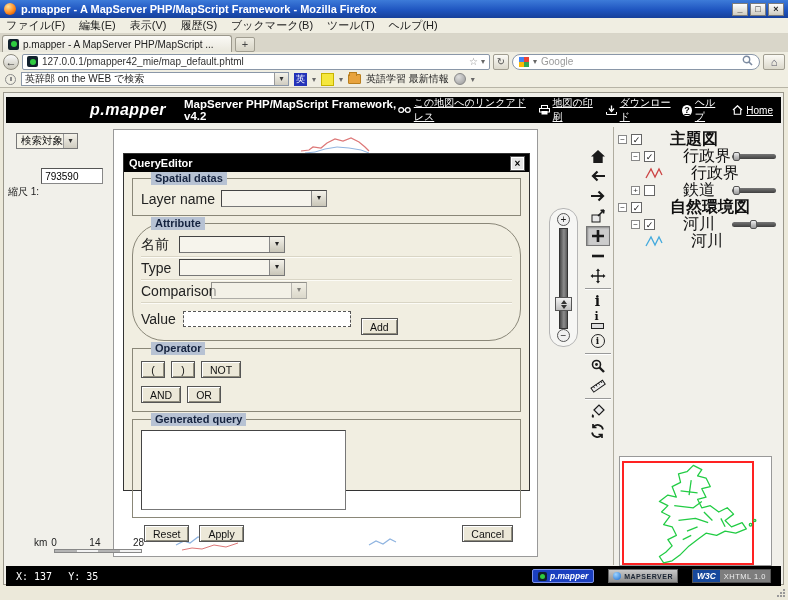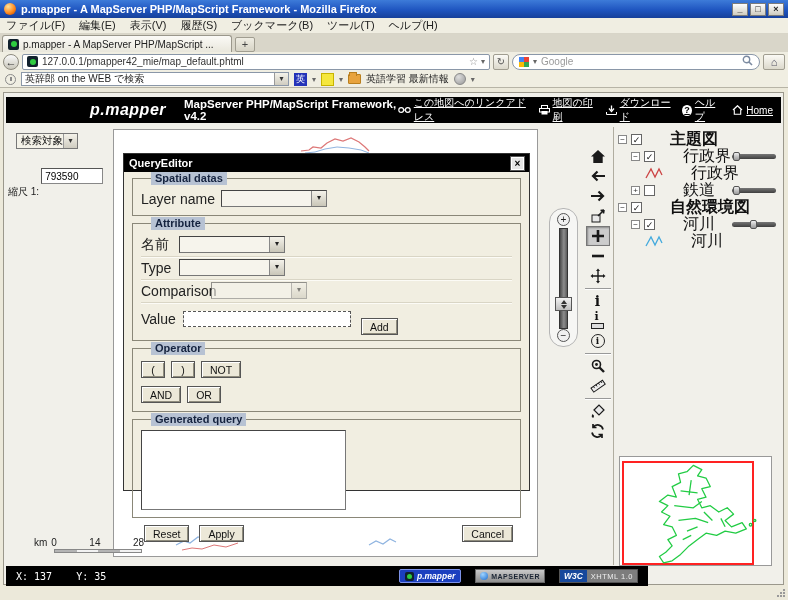--- a/index.html
+++ b/index.html
@@ -160,22 +160,22 @@
 
   
   .scalebar { position:absolute; left:30px; top:444px; width:110px; }
   .sb-labels { display:flex; font-size:10px; color:#222; }
   .sb-unit { margin-right:4px; }
   .sb-ticks { flex:1; display:flex; justify-content:space-between; }
   .sb-bar { margin-left:20px; margin-top:1px; width:88px; height:4px; border:1px solid #888; display:flex; }
   .sb-bar i { flex:1; } .sb-bar i:nth-child(odd){background:#b4b4b4;} .sb-bar i:nth-child(even){background:#f2f2f2;}
 
   
-  .app-status { position:absolute; left:2px; top:473px; width:642px; height:20px; background:#000; color:#fff;
-    display:flex; align-items:center; padding:0 10px; gap:24px; font-family:"DejaVu Sans Mono","Liberation Mono",monospace; font-size:10px; }
+  .app-status { position:absolute; left:2px; top:473px; width:775px; height:20px; background:#000; color:#fff;
+    display:flex; align-items:center; padding:0 10px; gap:16px; font-family:"DejaVu Sans Mono","Liberation Mono",monospace; font-size:10px; }
   .badges { margin-left:auto; display:flex; align-items:center; gap:14px; }
   .badge-pm { display:flex; align-items:center; gap:3px; background:#1b3fbf; border:1px solid #7d92e8; border-radius:2px; padding:1px 5px; height:14px; }
   .badge-pm .dot { width:9px; height:9px; background:#10202c; border-radius:2px; position:relative; }
   .badge-pm .dot::after { content:""; position:absolute; left:2px; top:2px; width:5px; height:5px; border-radius:50%; background:#2ecc40; }
   .badge-pm span { font-style:italic; font-weight:bold; font-size:8.5px; color:#fff; font-family:"Liberation Sans",sans-serif; }
   .badge-ms { display:flex; align-items:center; gap:3px; background:linear-gradient(180deg,#c9c9c9,#8f8f8f); border:1px solid #666; padding:1px 4px; height:14px; }
   .badge-ms .sphere { width:8px; height:8px; border-radius:50%; background:radial-gradient(circle at 35% 30%,#9fd4ff,#1c6dd0); }
   .badge-ms span { font-size:7px; font-weight:bold; color:#1a2433; letter-spacing:0.5px; font-family:"Liberation Sans",sans-serif; }
   .badge-w3c { display:flex; height:14px; border:1px solid #555; }
   .badge-w3c .w3c-l { background:#16489c; color:#fff; font-weight:bold; font-style:italic; font-size:8.5px; padding:0 4px; line-height:13px; font-family:"Liberation Sans",sans-serif; }
@@ -352,21 +352,21 @@
           <span class="legend">Spatial datas</span>
           <div class="frow">
             <span class="flabel" style="width:80px;">Layer name</span>
             <div class="ui-select" style="width:106px;">
               <span class="sel-box"></span>
                 <span class="sel-arrow">▾</span>
             </div>
           </div>
         </div>
 
-        <div class="fset" style="padding-top:9px;">
+        <div class="fset" style="padding-top:9px;border-radius:32px;">
           <span class="legend">Attribute</span>
           <div class="frow sep">
             <span class="flabel" style="width:38px;">名前</span>
             <div class="ui-select" style="width:106px;">
               <span class="sel-box"></span>
                 <span class="sel-arrow">▾</span>
             </div>
           </div>
           <div class="frow sep">
             <span class="flabel" style="width:38px;">Type</span>

